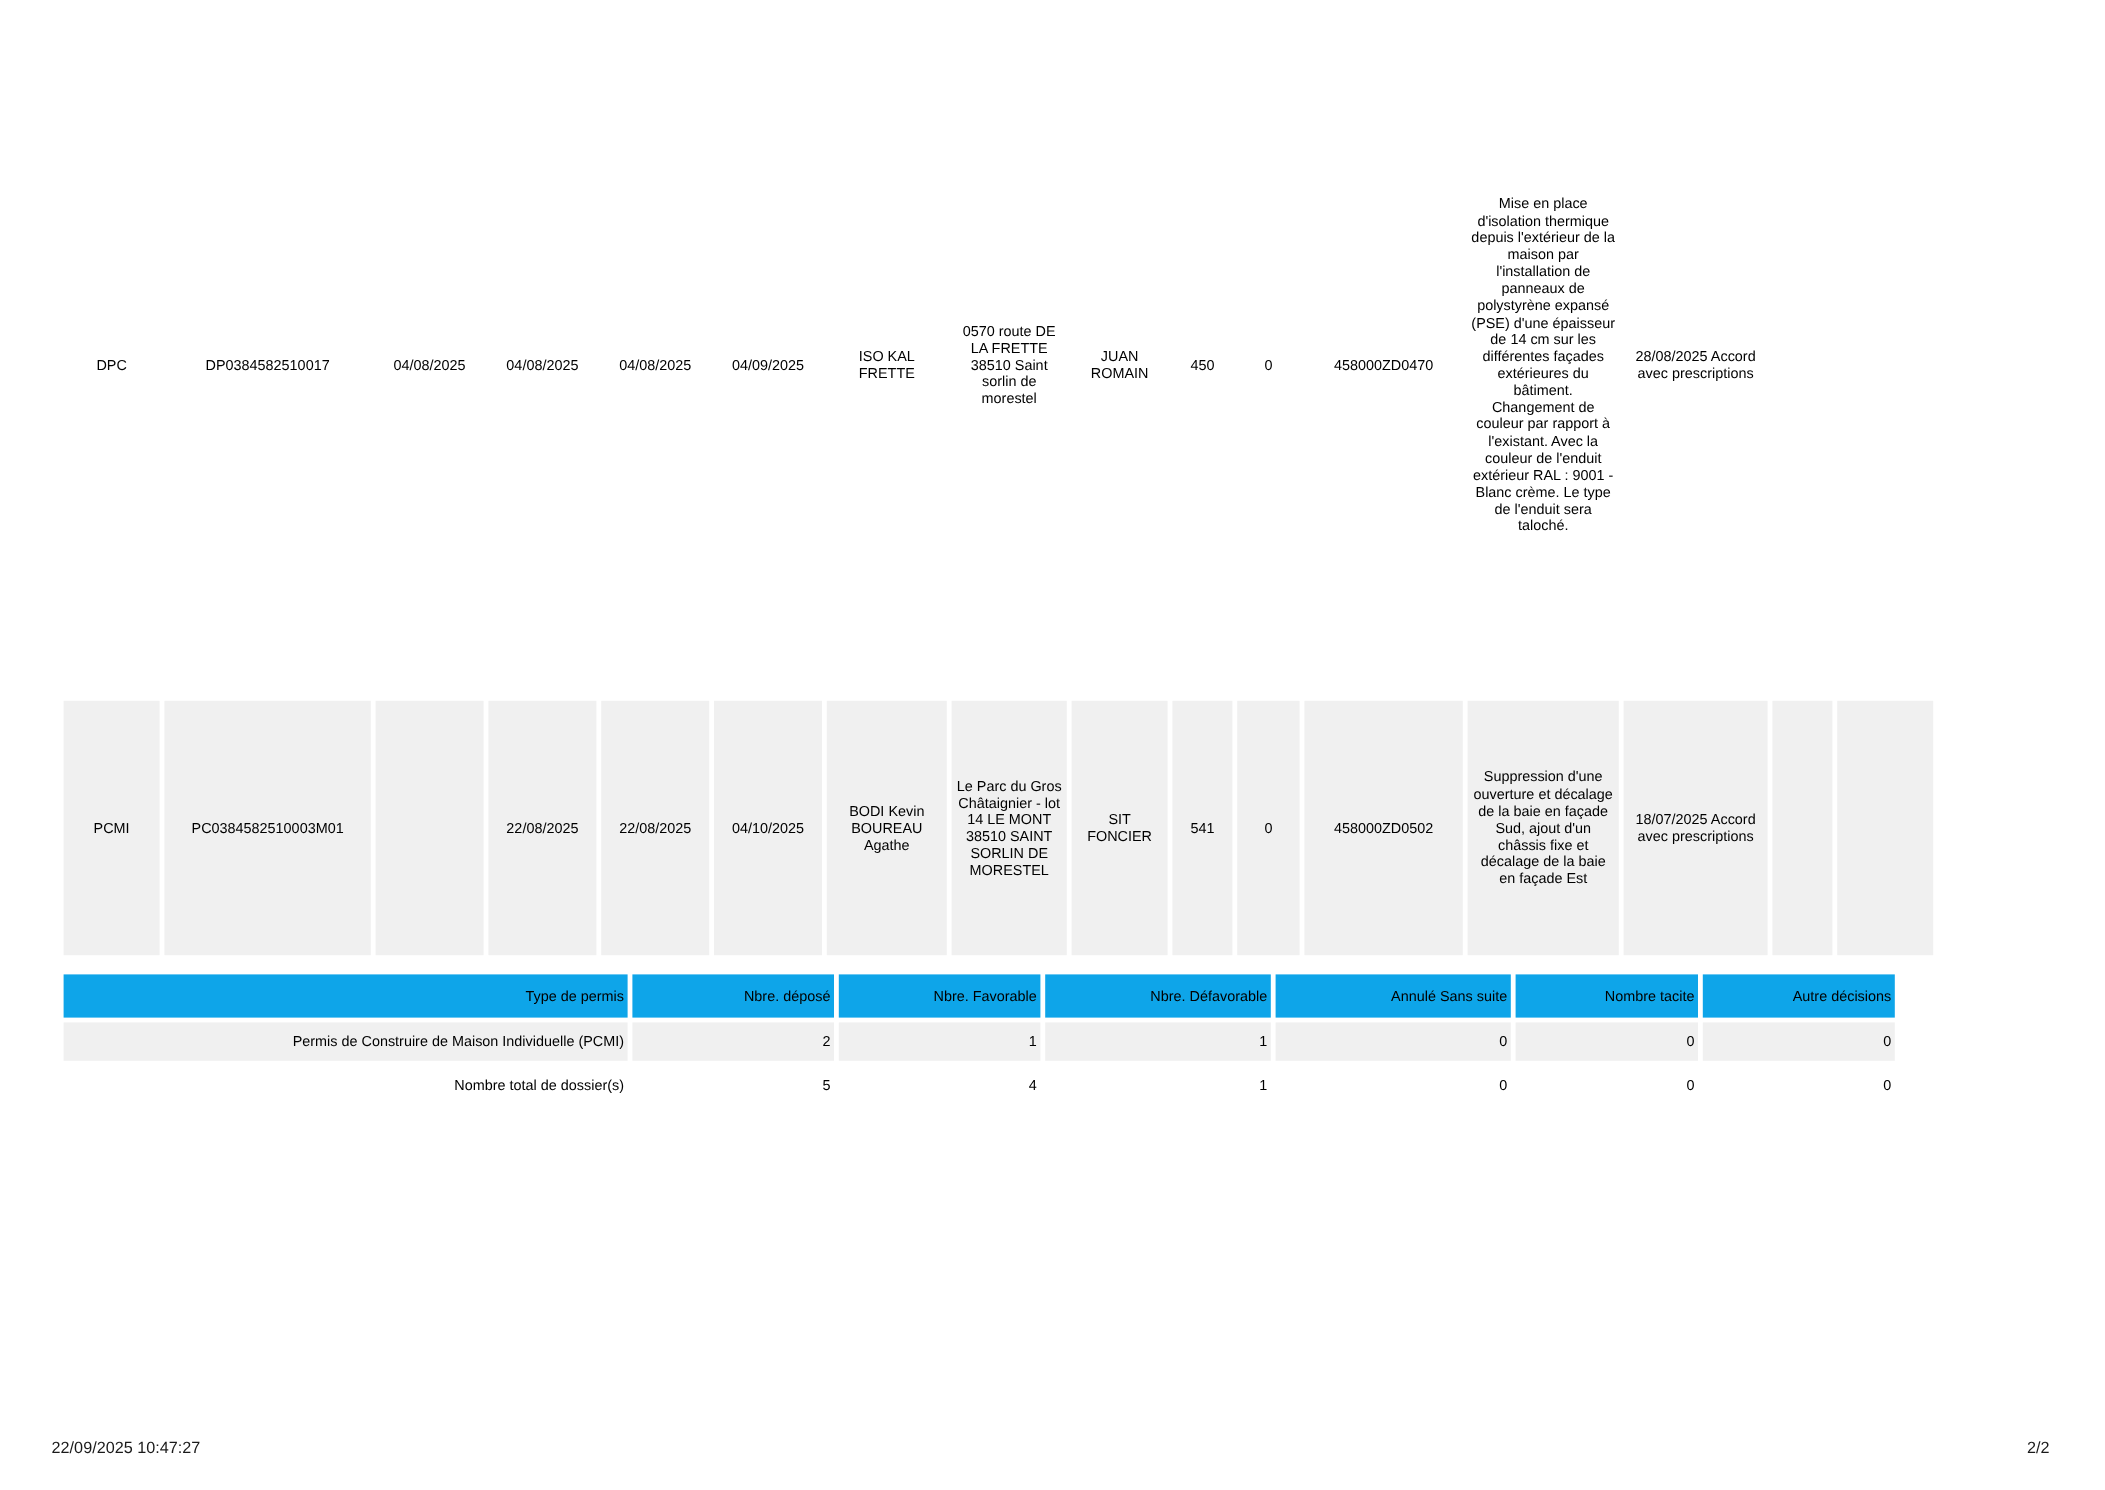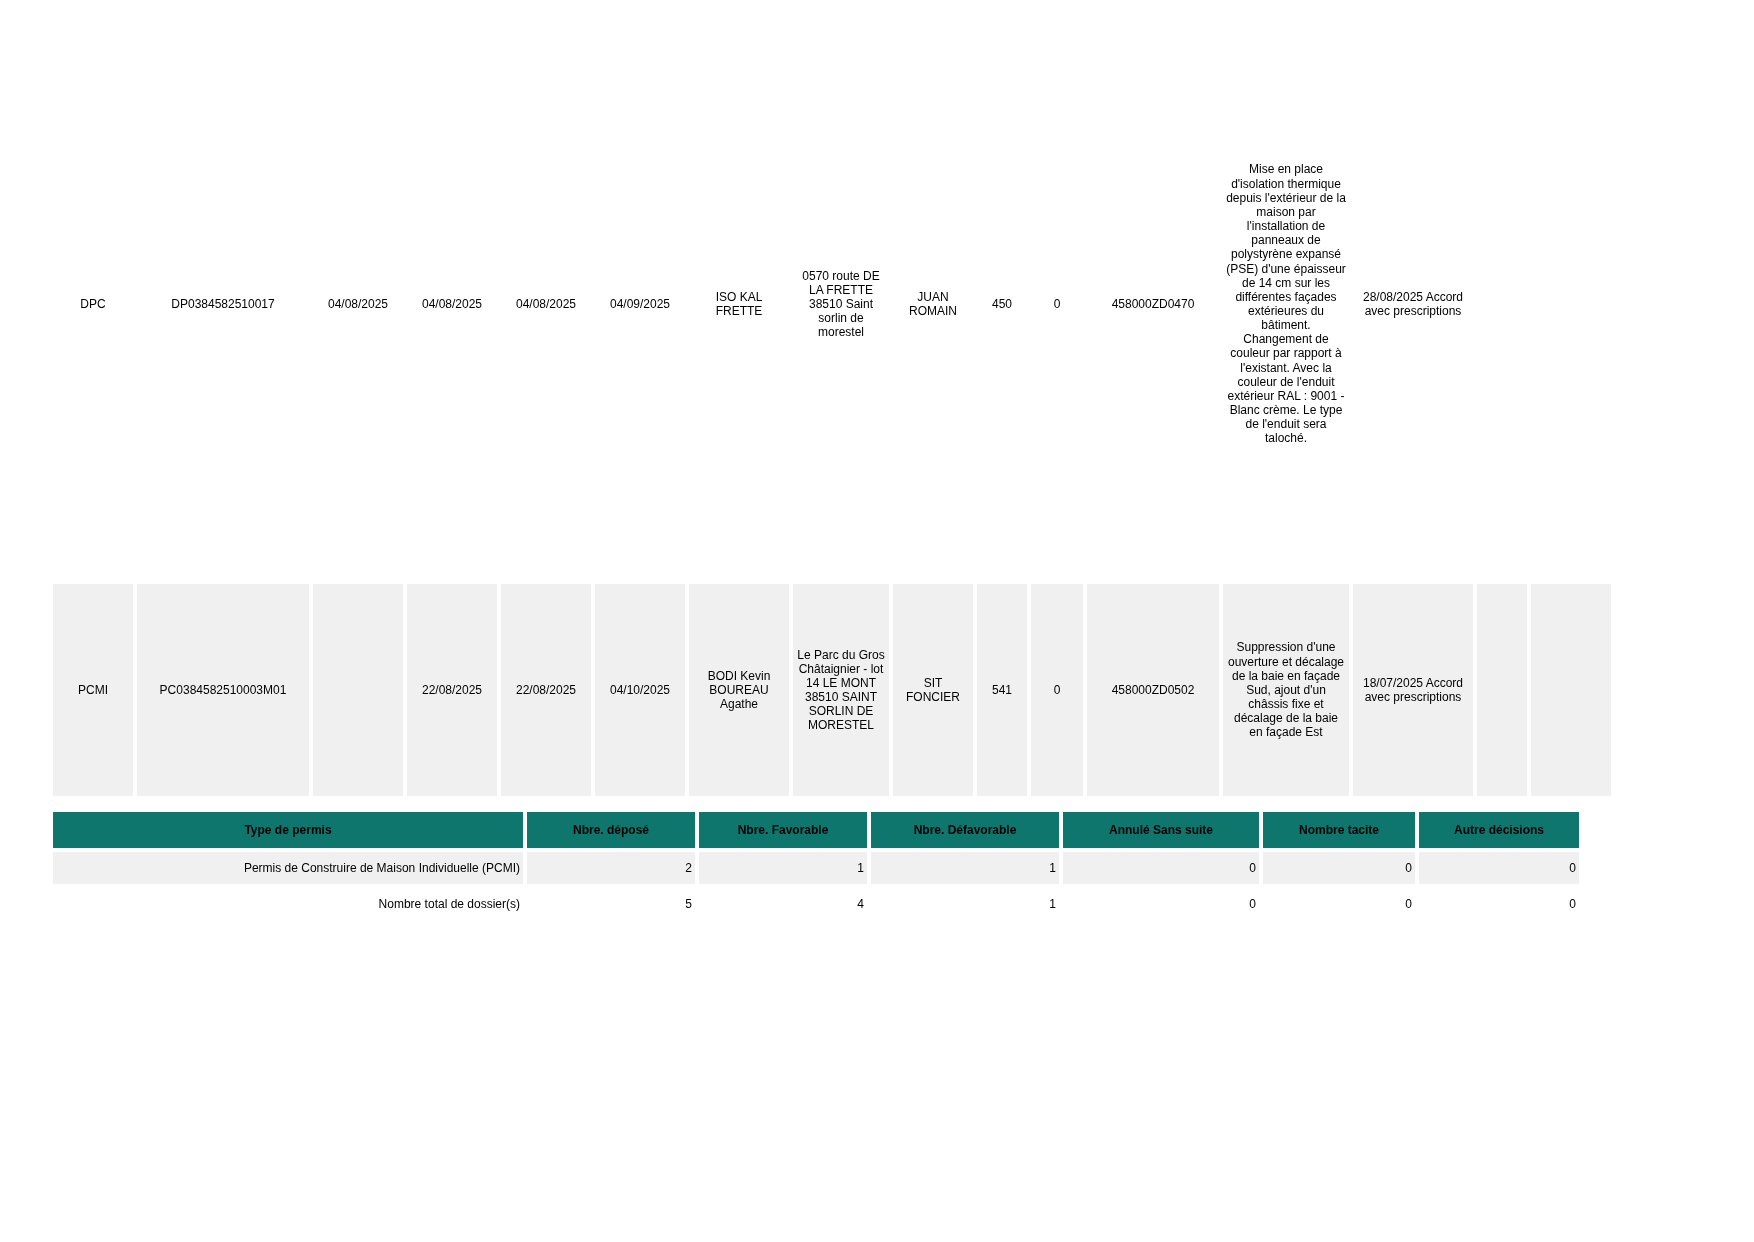--- a/index.html
+++ b/index.html
@@ -36,23 +36,24 @@
     width: 1566px;
   }
   .permits tr.row-a td { height: 544px; background: #ffffff; }
   .permits tr.row-b td { height: 204px; background: #f0f0f0; }
   
   .summary {
     margin: 8px 0 0 49px;
     width: 1534px;
   }
   .summary th {
-    background: #0f766e;
-    font-weight: bold;
+    background: #0ea5e9;
+    font-weight: normal;
     height: 28px;
+    text-align: right;
   }
   .summary td { height: 24px; background: #ffffff; text-align: right; }
   .summary tbody tr:nth-child(odd) td { background: #f0f0f0; }
   
   .footer {
     position: absolute;
     left: 43px;
     right: 46px;
     bottom: 28px;
     display: flex;
@@ -161,14 +162,18 @@
         <td>5</td>
         <td>4</td>
         <td>1</td>
         <td>0</td>
         <td>0</td>
         <td>0</td>
       </tr>
     </tbody>
   </table>
 
+  <div class="footer">
+    <span>22/09/2025 10:47:27</span>
+    <span>2/2</span>
+  </div>
 
 </div>
 
 </body></html>

